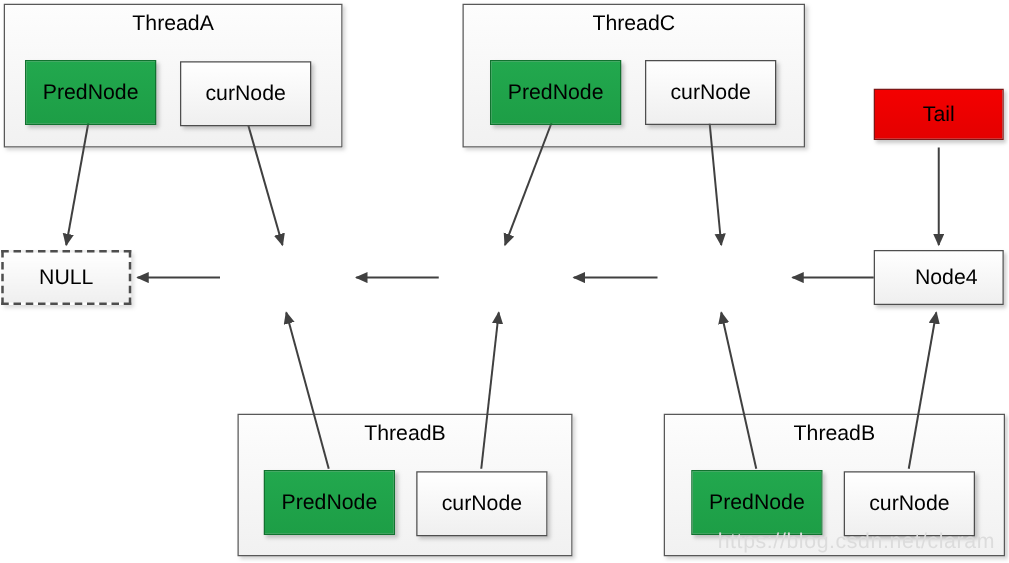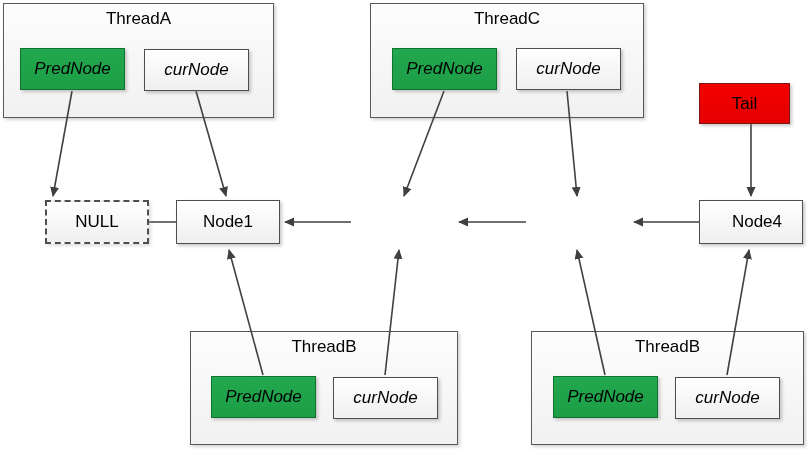--- a/index.html
+++ b/index.html
@@ -28,23 +28,22 @@
     background:linear-gradient(180deg,var(--pred-node-fill,#22A84E) 0%,#1d9e46 100%);
     border:1px solid #11722f;
   }
   .box.red{
     background:linear-gradient(180deg,var(--tail-fill,#f40000) 0%,#e40000 100%);
     border:1px solid #7d1616;
   }
   .box.dashed{
     border:2px dashed var(--box-border,#4e4e4e);
     box-shadow:2px 2px 3px rgba(150,150,150,0.30);
-    margin-left:44px;
   }
-  .inner{width:105px;height:42px;font-style:italic;}
+  .inner{width:105px;height:52px;}
   .node{width:104px;height:44px;top:200px;}
 
   #arrows{position:absolute;left:0;top:0;width:807px;height:450px;pointer-events:none;}
   .arrow{stroke:var(--arrow,#404040);stroke-width:1.6;fill:none;}
   .arrowhead{fill:var(--arrow,#404040);}
 
   .watermark{
     position:absolute;top:423px;right:11px;
     font-size:17px;color:var(--watermark,#dcdcdc);
     letter-spacing:0.5px;
@@ -100,20 +99,20 @@
 
   <div class="box green inner" style="left:392px;top:48px;">PredNode</div>
   <div class="box inner" style="left:516px;top:48px;">curNode</div>
 
   <div class="box green inner" style="left:211px;top:376px;">PredNode</div>
   <div class="box inner" style="left:333px;top:377px;">curNode</div>
 
   <div class="box green inner" style="left:553px;top:376px;">PredNode</div>
   <div class="box inner" style="left:675px;top:377px;">curNode</div>
 
-  <div class="box red" style="left:699px;top:83px;width:91px;height:41px;">Tail</div>
+  <div class="box red" style="left:699px;top:71px;width:104px;height:41px;">Tail</div>
 
   <div class="box dashed node" style="left:1px;">NULL</div>
-  <div class="box node" style="left:176px;">Node1</div>
   <div class="box node" style="left:699px;padding-left:12px;">Node4</div>
 
+  <div class="watermark">https://blog.csdn.net/claram</div>
 
 </div>
 
 </body></html>

